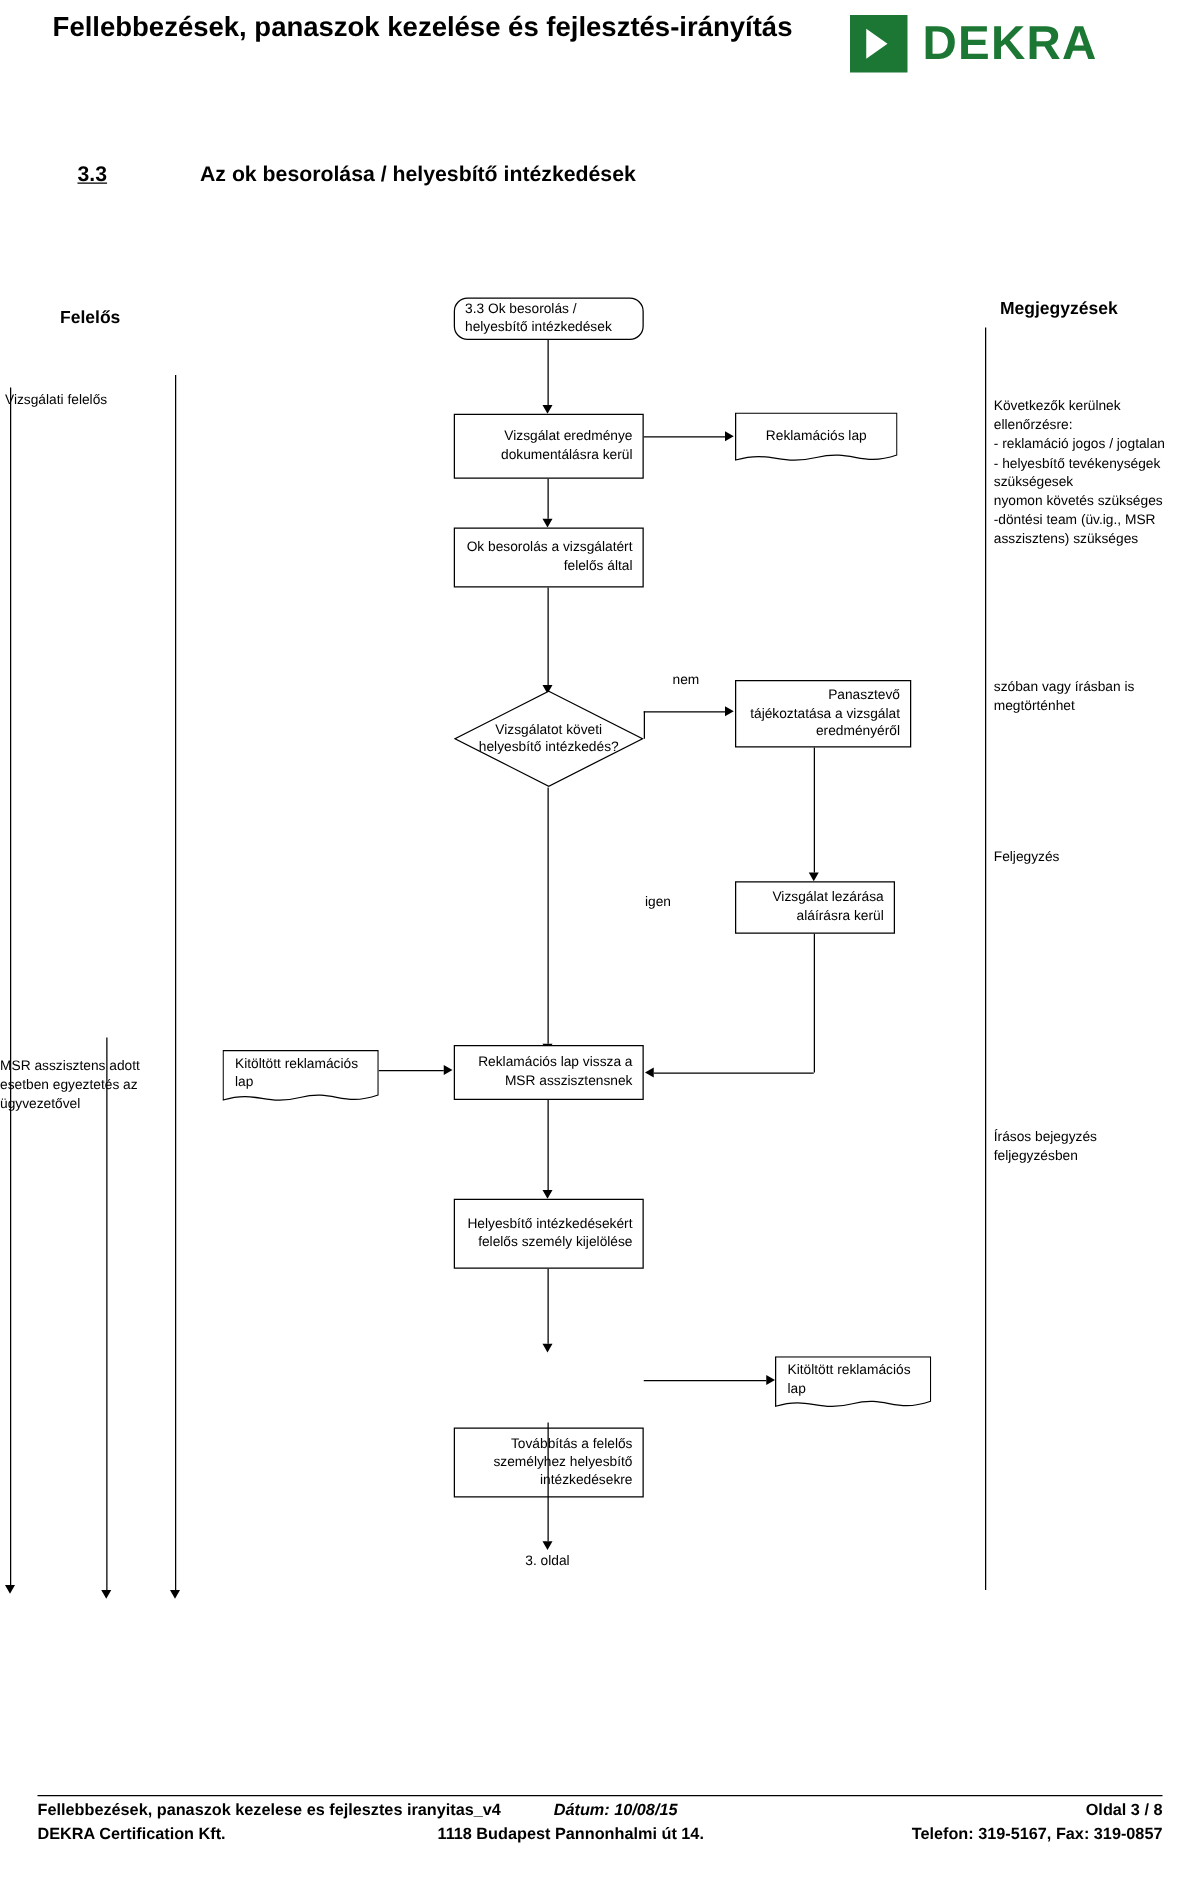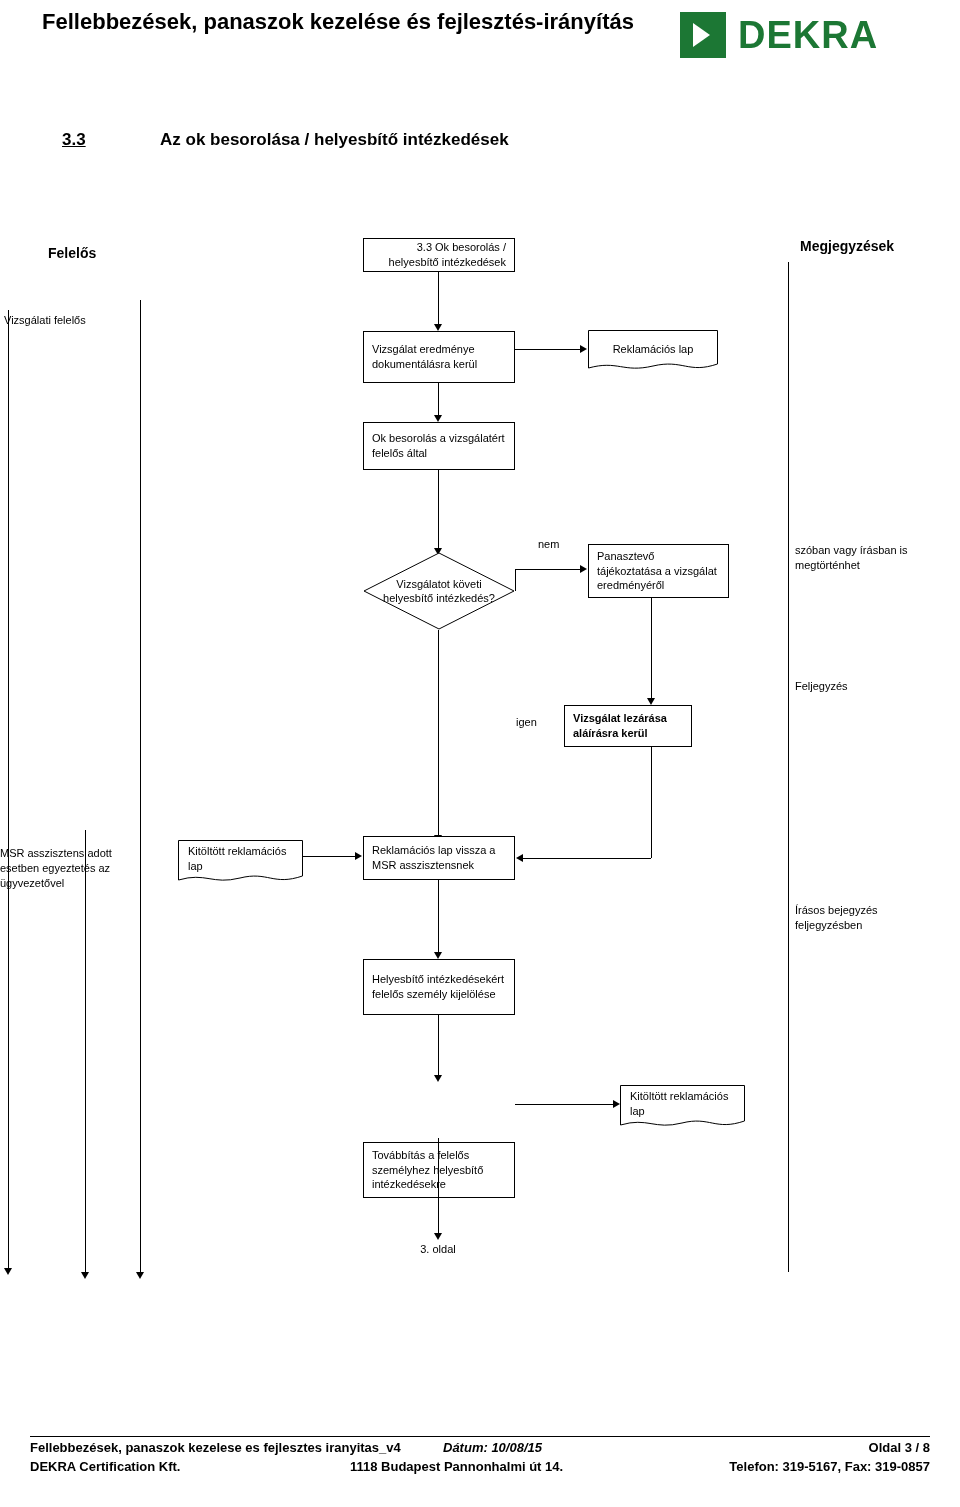--- a/index.html
+++ b/index.html
@@ -62,22 +62,23 @@
     position:absolute;font-size:11px;line-height:1.35;
   }
 
   
   .box{
     position:absolute;border:1px solid #000;background:#fff;
     font-size:11px;line-height:1.35;
     box-sizing:border-box;
     display:flex;align-items:center;
     padding:4px 8px;
-  }
-  .box.center{justify-content:center;text-align:right;}
+    text-align:right;
+  }
+  .box.center{justify-content:center;text-align:left;border-radius:11px;}
   .box .txt{width:100%;}
 
   
   .doc{
     position:absolute;font-size:11px;line-height:1.35;
     box-sizing:border-box;
   }
   .doc .doc-body{
     position:absolute;left:0;top:0;width:100%;height:100%;
   }
@@ -211,21 +212,21 @@
   <div class="arrow-right" style="left:580px;top:565px;"></div>
   <div class="edge-label" style="left:538px;top:538px;">nem</div>
 
   <div class="box" style="left:588px;top:544px;width:141px;height:54px;">
     <div class="txt">Panasztevő tájékoztatása a vizsgálat eredményéről</div>
   </div>
 
   <div class="vline" style="left:651px;top:598px;height:100px;"></div>
   <div class="arrow-down" style="left:647px;top:698px;"></div>
 
-  <div class="box" style="left:564px;top:705px;width:128px;height:42px;font-weight:bold;">
+  <div class="box" style="left:588px;top:705px;width:128px;height:42px;">
     <div class="txt">Vizsgálat lezárása aláírásra kerül</div>
   </div>
 
   <div class="edge-label" style="left:516px;top:716px;">igen</div>
 
   <div class="vline" style="left:438px;top:630px;height:205px;"></div>
   <div class="arrow-down" style="left:434px;top:835px;"></div>
 
   <div class="doc" style="left:178px;top:840px;width:125px;height:44px;">
     <svg class="doc-body" viewBox="0 0 125 44" preserveAspectRatio="none">
@@ -274,20 +275,25 @@
   <div class="page-marker" style="left:398px;top:1243px;width:80px;">3. oldal</div>
 
   <div class="vline" style="left:140px;top:300px;height:972px;"></div>
   <div class="arrow-down" style="left:136px;top:1272px;"></div>
   <div class="vline" style="left:8px;top:310px;height:958px;"></div>
   <div class="arrow-down" style="left:4px;top:1268px;"></div>
   <div class="vline" style="left:85px;top:830px;height:442px;"></div>
   <div class="arrow-down" style="left:81px;top:1272px;"></div>
   <div class="vline" style="left:788px;top:262px;height:1010px;"></div>
 
+  <div class="note" style="left:795px;top:318px;width:160px;white-space:pre-line;">Következők kerülnek ellenőrzésre:
+- reklamáció jogos / jogtalan
+- helyesbítő tevékenységek szükségesek
+nyomon követés szükséges
+-döntési team (üv.ig., MSR asszisztens)  szükséges</div>
   <div class="note" style="left:795px;top:543px;width:150px;white-space:pre-line;">szóban vagy írásban is megtörténhet</div>
   <div class="note" style="left:795px;top:679px;width:150px;">Feljegyzés</div>
   <div class="note" style="left:795px;top:903px;width:150px;white-space:pre-line;">Írásos bejegyzés feljegyzésben</div>
 
   <div class="footer">
     <hr>
     <div class="footer-row">
       <span class="l">Fellebbezések, panaszok kezelese es fejlesztes iranyitas_v4</span>
       <span class="c">Dátum: 10/08/15</span>
       <span class="r">Oldal 3 / 8</span>

